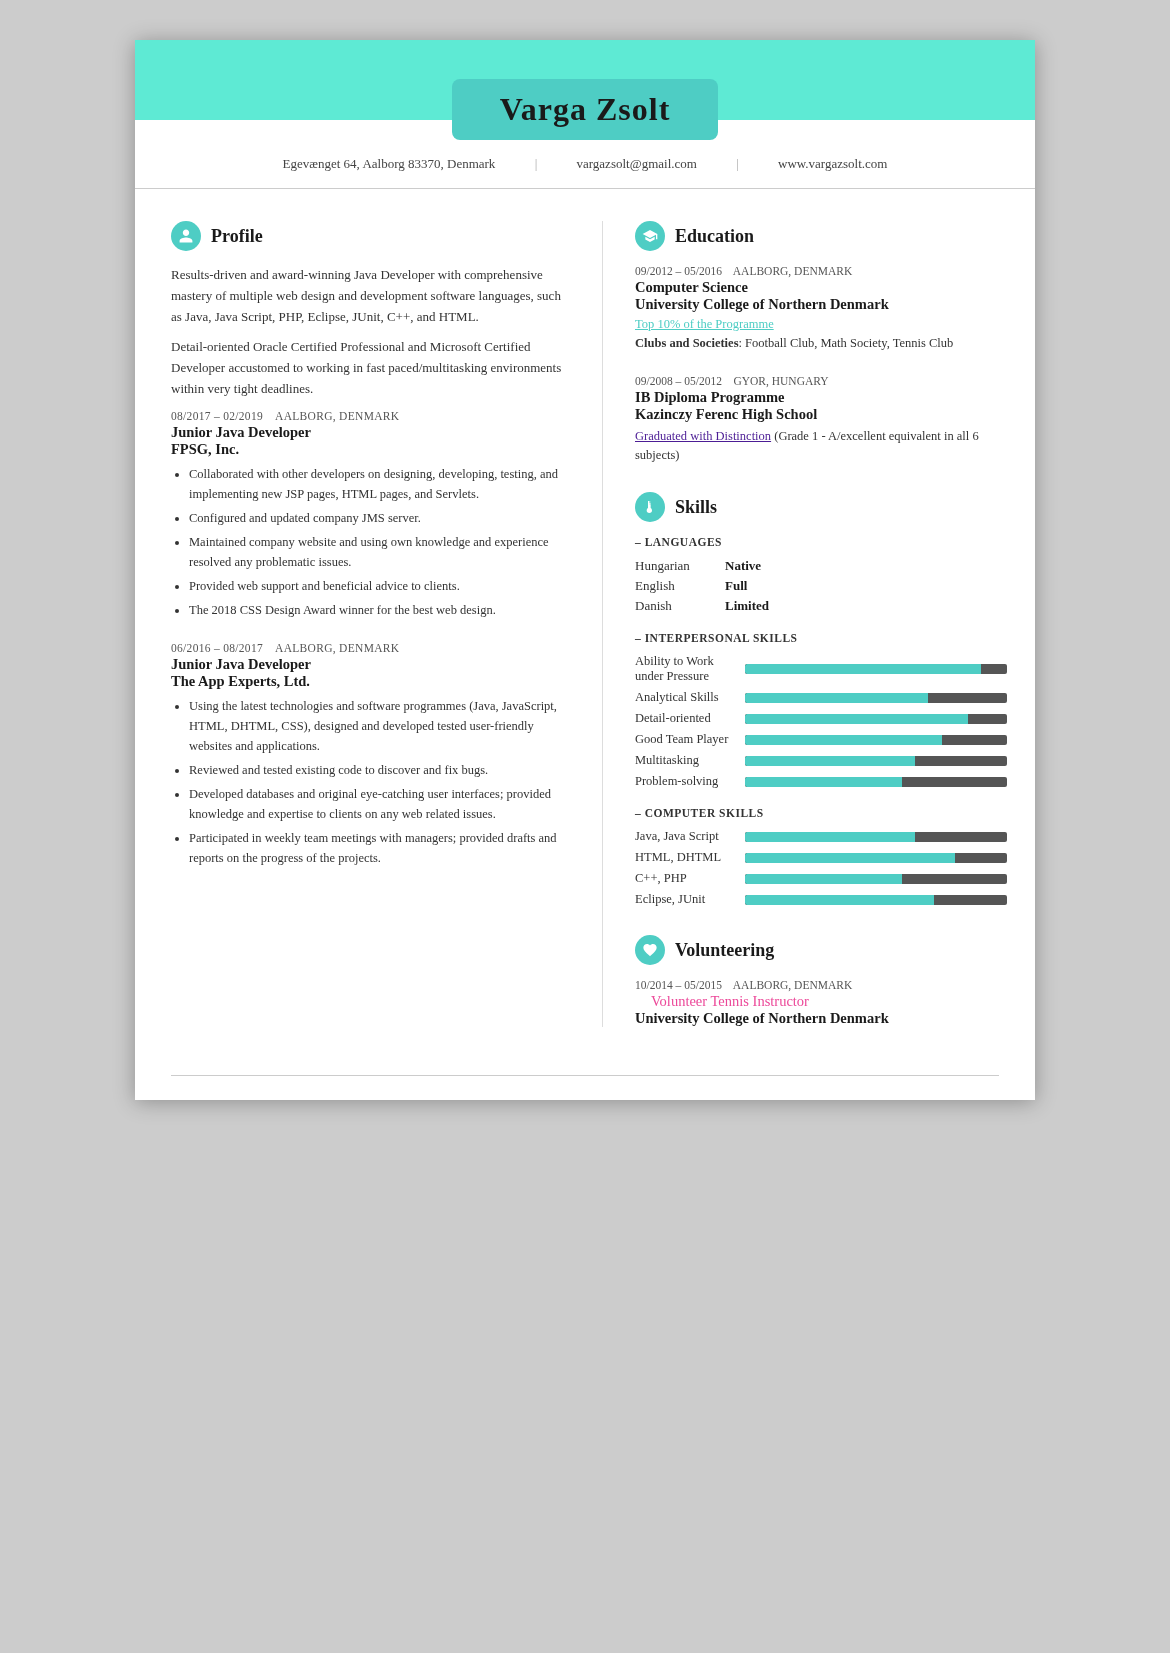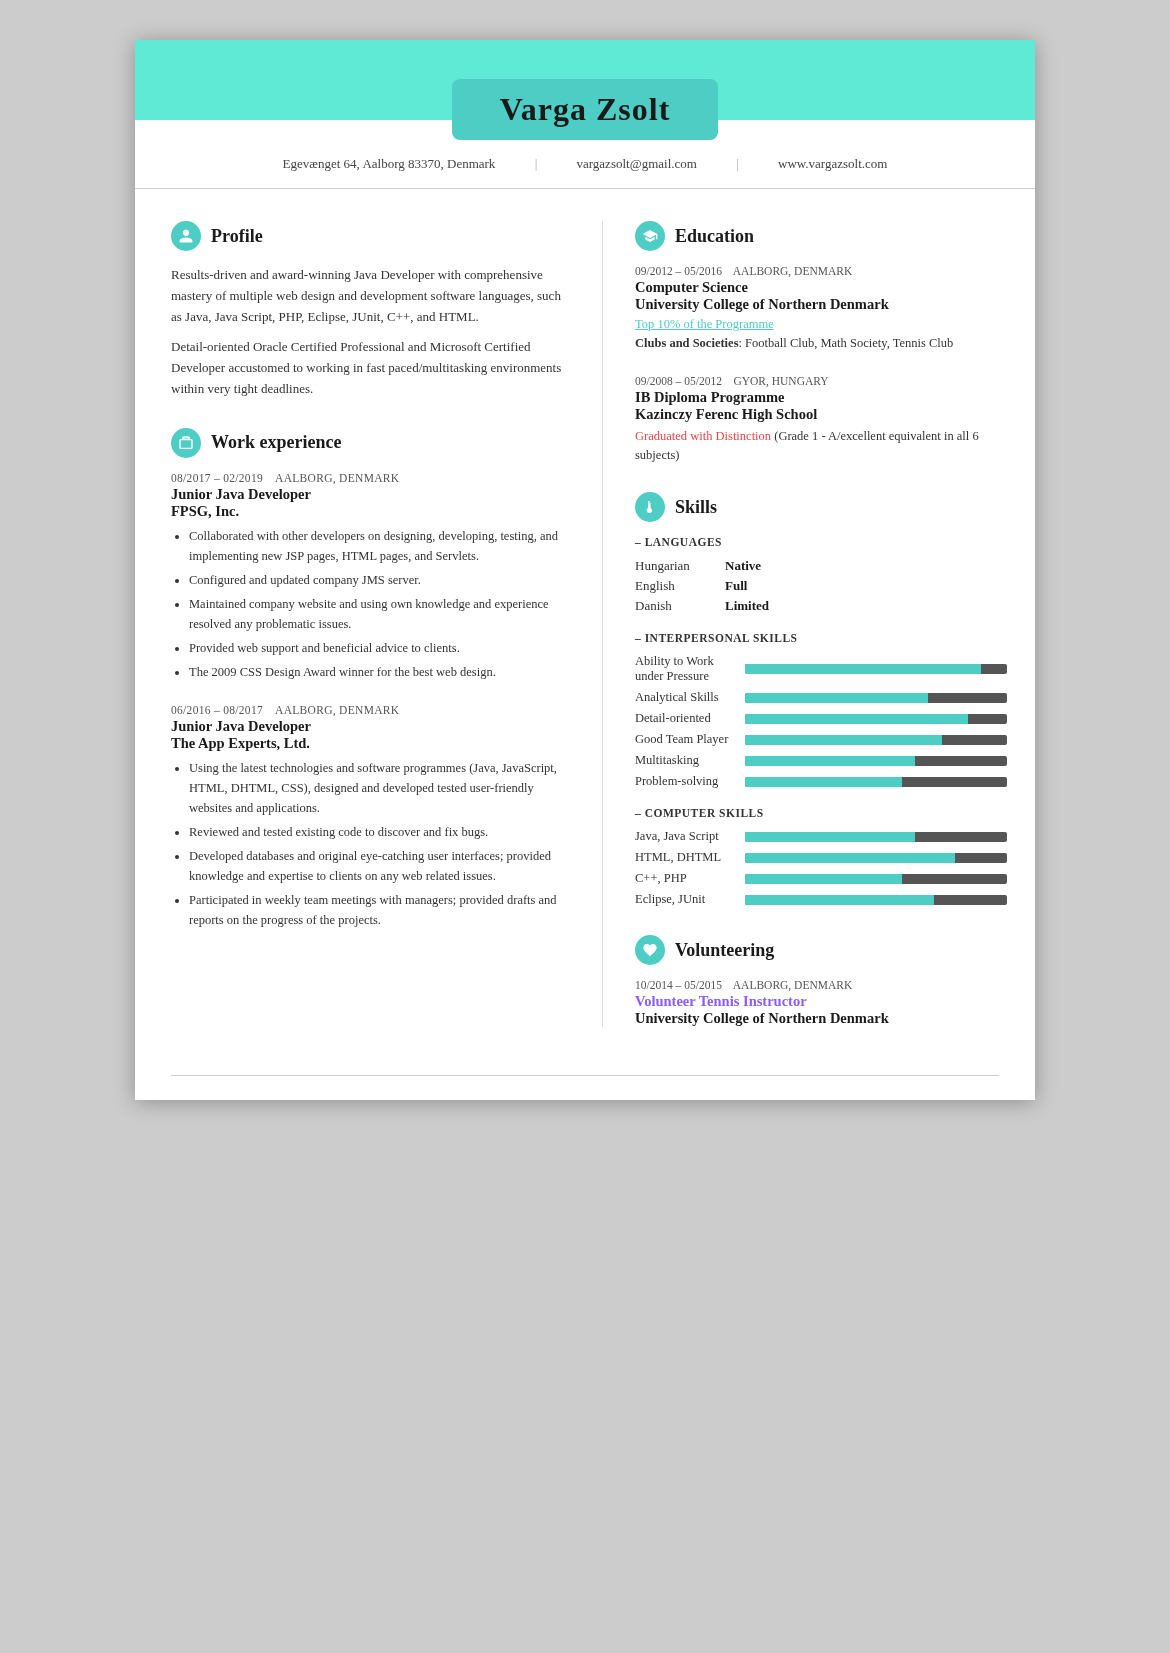--- a/index.html
+++ b/index.html
@@ -222,22 +222,23 @@
     .vol-block {
       margin-top: 4px;
     }
     .vol-meta {
       font-size: 11.5px;
       color: #555;
       margin-bottom: 2px;
     }
     .vol-title {
       font-size: 14.5px;
-      font-weight: bold;
-      color: #8b5cf6;
+      font-weight: normal;
+      color: #ec4899;
+      margin-left: 16px;
     }
     .vol-org {
       font-size: 14.5px;
       font-weight: bold;
       color: #1a1a1a;
     }
     .footer-line {
       border-top: 1.5px solid #ccc;
       margin: 16px 36px 0 36px;
       padding-bottom: 24px;
@@ -269,42 +270,34 @@
         <div class="section-icon">
           <svg viewBox="0 0 24 24">
               <path d="M12 12c2.7 0 4.8-2.1 4.8-4.8S14.7 2.4 12 2.4 7.2 4.5 7.2 7.2 9.3 12 12 12zm0 2.4c-3.2 0-9.6 1.6-9.6 4.8v2.4h19.2v-2.4c0-3.2-6.4-4.8-9.6-4.8z"></path>
             </svg>
         </div>
         <span class="section-title">Profile</span>
       </div>
       <p class="profile-text">Results-driven and award-winning Java Developer with comprehensive mastery of multiple web design and development software languages, such as Java, Java Script, PHP, Eclipse, JUnit, C++, and HTML.</p>
       <p class="profile-text">Detail-oriented Oracle Certified Professional and Microsoft Certified Developer accustomed to working in fast paced/multitasking environments within very tight deadlines.</p>
 
-      <div class="section-title-row">
-        <div class="section-icon">
-          <svg viewBox="0 0 24 24">
-              <path d="M20 6h-2.18c.07-.44.18-.88.18-1.36C18 3.19 16.81 2 15.36 2H8.64C7.19 2 6 3.19 6 4.64c0 .48.11.92.18 1.36H4C2.9 6 2 6.9 2 8v11c0 1.1.9 2 2 2h16c1.1 0 2-.9 2-2V8c0-1.1-.9-2-2-2zm-4.82-1.36c0 .36-.28.64-.64.64H9.46c-.36 0-.64-.28-.64-.64V4.64c0-.36.28-.64.64-.64h5.08c.36 0 .64.28.64.64v.36-.36zM20 19H4V8h16v11z"></path>
-            </svg>
-        </div>
-        <span class="section-title">Work experience</span>
-      </div>
 
       <div class="job-block">
         <div class="job-meta">
           <span>08/2017 – 02/2019</span>&nbsp;&nbsp;&nbsp;
           <span>AALBORG, DENMARK</span>
         </div>
         <div class="job-title">Junior Java Developer</div>
         <div class="job-company">FPSG, Inc.</div>
         <ul class="job-bullets">
           <li>Collaborated with other developers on designing, developing, testing, and implementing new JSP pages, HTML pages, and Servlets.</li>
           <li>Configured and updated company JMS server.</li>
           <li>Maintained company website and using own knowledge and experience resolved any problematic issues.</li>
           <li>Provided web support and beneficial advice to clients.</li>
-          <li>The 2009 CSS Design Award winner for the best web design.</li>
+          <li>The 2018 CSS Design Award winner for the best web design.</li>
         </ul>
       </div>
 
       <div class="job-block">
         <div class="job-meta">
           <span>06/2016 – 08/2017</span>&nbsp;&nbsp;&nbsp;
           <span>AALBORG, DENMARK</span>
         </div>
         <div class="job-title">Junior Java Developer</div>
         <div class="job-company">The App Experts, Ltd.</div>
@@ -343,21 +336,21 @@
       </div>
 
       <div class="edu-block">
         <div class="edu-meta">
           <span>09/2008 – 05/2012</span>&nbsp;&nbsp;&nbsp;
           <span>GYOR, HUNGARY</span>
         </div>
         <div class="edu-degree">IB Diploma Programme</div>
         <div class="edu-school">Kazinczy Ferenc High School</div>
         <div class="edu-clubs">
-          <span style="color:#ef4444;">Graduated with Distinction</span> (Grade 1 - A/excellent equivalent in all 6 subjects)
+          <span style="text-decoration:underline;color:#4c1d95;">Graduated with Distinction</span> (Grade 1 - A/excellent equivalent in all 6 subjects)
         </div>
       </div>
 
       <div class="section-title-row">
         <div class="section-icon">
           <svg viewBox="0 0 24 24">
               <path d="M9 3v10.55A4 4 0 0 0 7 17a4 4 0 0 0 4 4 4 4 0 0 0 4-4 4 4 0 0 0-2-3.45V3H9zm2 0h2v1h-2V3zm0 2h2v1h-2V5zm0 2h2v1h-2V7z"></path>
             </svg>
         </div>
         <span class="section-title">Skills</span>

